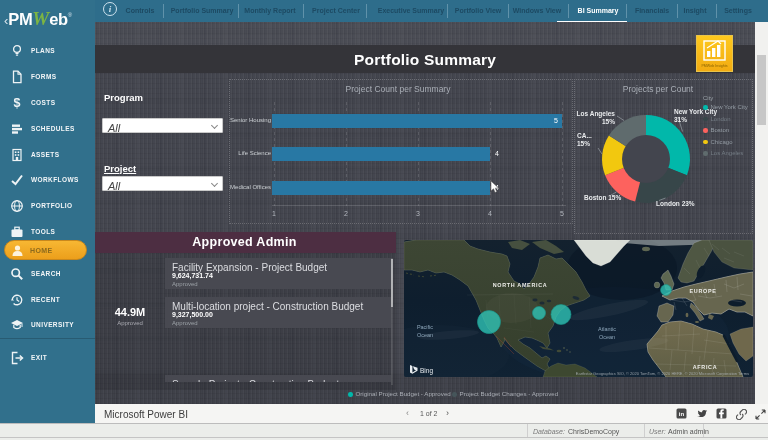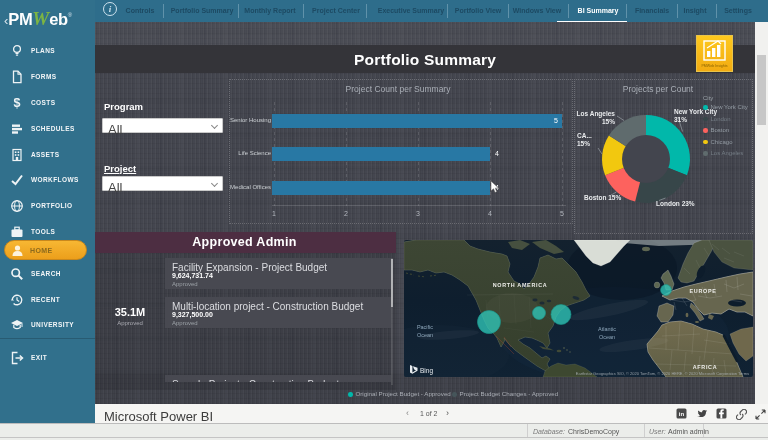--- a/index.html
+++ b/index.html
@@ -16,21 +16,21 @@
   #dash{left:95px;top:22px;width:660px;height:382px;background:#44464f;overflow:hidden;}
   #dash .tex{position:absolute;left:0;top:0;width:660px;height:382px;
      background-image:repeating-linear-gradient(90deg,rgba(255,255,255,.035) 0 1px,rgba(0,0,0,.06) 1px 2px,transparent 2px 4px),
      repeating-linear-gradient(90deg,transparent 0 19px,rgba(0,0,0,.045) 19px 23px,transparent 23px 41px,rgba(255,255,255,.022) 41px 44px),
      repeating-linear-gradient(0deg,rgba(0,0,0,.05) 0 1px,transparent 1px 5px),
      repeating-linear-gradient(0deg,transparent 0 29px,rgba(0,0,0,.03) 29px 34px);}
   #titlebar{left:0;top:23px;width:660px;height:28px;background:#343439;}
   #titlebar .t{position:absolute;left:0;top:5.5px;width:660px;text-align:center;color:#fff;font-size:15.5px;font-weight:bold;letter-spacing:.2px;}
   .flab{position:absolute;left:9px;color:#fff;font-size:9.5px;font-weight:bold;}
   .fsel{position:absolute;left:7px;width:119px;height:13px;background:#fff;border:1px solid #c9c9c9;border-radius:1px;}
-  .fsel .v{position:absolute;left:5px;top:2.5px;font-size:13px;color:#444;}
+  .fsel .v{position:absolute;left:5px;top:2.5px;font-size:11px;color:#444;font-style:italic;}
   .fsel .ch{position:absolute;right:5px;top:3.5px;width:4px;height:4px;border-right:1.1px solid #888;border-bottom:1.1px solid #888;transform:rotate(45deg);}
   .ctitle{position:absolute;transform:translateX(-50%);font-size:8.5px;color:#a9aeb6;white-space:nowrap;}
   .grid{position:absolute;width:1px;background-image:linear-gradient(rgba(255,255,255,.13) 50%,transparent 50%);background-size:1px 6px;}
   .bar{position:absolute;height:14px;background:#2878a4;}
   .blab{position:absolute;width:60px;text-align:right;font-size:6px;color:#ccd0d4;white-space:nowrap;}
   .vlab{position:absolute;font-size:7px;color:#fff;}
   .xlab{position:absolute;transform:translateX(-50%);font-size:7px;color:#b4b8bf;}
   .dlab{position:absolute;font-size:6.5px;font-weight:bold;color:#e9ebed;line-height:8px;white-space:nowrap;}
   .lgi{position:absolute;font-size:6px;color:#939ba3;white-space:nowrap;}
   .lgi .d{display:inline-block;width:4.5px;height:4.5px;border-radius:50%;margin-right:3px;vertical-align:-0.5px;}
@@ -185,21 +185,21 @@
     <div id="yellowtile" class="abs" style="left:601px;top:13px;width:37px;height:37px;background:linear-gradient(#fec91e,#f2ab12);border:1px solid #e9c44a;box-sizing:border-box;">
       <svg width="35" height="35" viewBox="0 0 35 35">
         <rect x="7" y="5" width="21" height="19" fill="none" stroke="#fff" stroke-width="1.4"></rect>
         <rect x="10" y="15" width="3.4" height="6" fill="#fff"></rect>
         <rect x="15" y="12" width="3.4" height="9" fill="#fff"></rect>
         <rect x="20" y="9" width="3.4" height="12" fill="#fff"></rect>
         <path d="M10 12 L21 5 L24 8" stroke="#fff" stroke-width="1.2" fill="none"></path>
         <text x="17.5" y="31" font-size="3.6" fill="#8a6400" text-anchor="middle" font-family="Liberation Sans">PMWeb Insights</text>
       </svg>
     </div>
-    <div class="flab" style="top:79px;">Program</div>
+    <div class="flab" style="top:70px;">Program</div>
     <div class="fsel" style="top:96px;">
         <div class="v">All</div>
         <div class="ch"></div>
       </div>
     <div class="flab" style="top:141px;text-decoration:underline;">Project</div>
     <div class="fsel" style="top:154px;">
         <div class="v">All</div>
         <div class="ch"></div>
       </div>
     <div class="abs" style="left:134px;top:57px;width:342px;height:143px;border:1px dotted rgba(255,255,255,.22);"></div>
@@ -250,21 +250,21 @@
     <div class="lgi" style="left:608px;top:73px;color:#9aa2a8;">City</div>
     <div class="lgi" style="left:608px;top:82px;"><span class="d" style="background:#01b8aa;"></span>New York City</div>
     <div class="lgi" style="left:608px;top:93.5px;color:#747d85;"><span class="d" style="background:#374649;"></span>London</div>
     <div class="lgi" style="left:608px;top:105px;"><span class="d" style="background:#fd625e;"></span>Boston</div>
     <div class="lgi" style="left:608px;top:116.5px;"><span class="d" style="background:#f2c80f;"></span>Chicago</div>
     <div class="lgi" style="left:608px;top:128px;color:#747d85;"><span class="d" style="background:#5f6b6d;"></span>Los Angeles</div>
     <div class="abs" style="left:-2px;top:231px;width:303px;height:137px;background:rgba(0,0,0,.10);"></div>
     <div class="abs" style="left:0px;top:352px;width:660px;height:30px;background:rgba(0,0,0,.07);"></div>
     <div class="abs" style="left:-2px;top:210px;width:303px;height:21px;background:#4d2e42;"></div>
     <div class="abs" style="left:-2px;top:213px;width:303px;text-align:center;color:#fff;font-size:12.5px;font-weight:bold;letter-spacing:.3px;">Approved Admin</div>
-    <div class="abs" style="left:5px;top:284px;width:60px;text-align:center;color:#fff;font-size:11px;font-weight:bold;">35.1M</div>
+    <div class="abs" style="left:5px;top:284px;width:60px;text-align:center;color:#fff;font-size:11px;font-weight:bold;">44.9M</div>
     <div class="abs" style="left:5px;top:298px;width:60px;text-align:center;color:#a9aab1;font-size:6px;">Approved</div>
     <div class="card" style="top:236px;">
       <div class="t1">Facility Expansion - Project Budget</div>
       <div class="t2">9,624,731.74</div>
       <div class="t3">Approved</div>
     </div>
     <div class="card" style="top:275px;">
       <div class="t1">Multi-location project - Construction Budget</div>
       <div class="t2">9,327,500.00</div>
       <div class="t3">Approved</div>
@@ -363,21 +363,21 @@
     </div>
     <div class="lgi" style="left:253px;top:368px;color:#a9adb4;font-size:6.2px;"><span class="d" style="background:#01b8aa;"></span>Original Project Budget - Approved</div>
     <div class="lgi" style="left:357px;top:368px;color:#a9adb4;font-size:6.2px;"><span class="d" style="background:#46555a;"></span>Project Budget Changes - Approved</div>
   </div>
 
   <div id="sbar" class="abs">
       <div class="abs" style="left:2px;top:33px;width:9px;height:70px;background:#c7c7c7;"></div>
     </div>
 
   <div id="footer" class="abs">
-    <div class="abs" style="left:9px;top:5px;font-size:13px;color:#3c3c3c;">Microsoft Power BI</div>
+    <div class="abs" style="left:9px;top:5px;font-size:10px;color:#3c3c3c;">Microsoft Power BI</div>
     <div class="abs" style="left:311px;top:4px;font-size:9px;color:#888;">‹</div>
     <div class="abs" style="left:325px;top:5.5px;font-size:7px;color:#555;">1 of 2</div>
     <div class="abs" style="left:351px;top:4px;font-size:9px;color:#555;">›</div>
     <svg class="abs" style="left:581px;top:4px;" width="11" height="11" viewBox="0 0 11 11">
         <rect x=".5" y=".5" width="10" height="10" rx="1.5" fill="#4a4a4a"></rect>
         <text x="5.5" y="8" font-size="6" fill="#fff" text-anchor="middle" font-family="Liberation Sans" font-weight="bold">in</text>
       </svg>
     <svg class="abs" style="left:601px;top:4px;" width="12" height="11" viewBox="0 0 12 10">
         <path d="M1,8 C2,8.2 3.4,8 4.4,7.2 C3.5,7.1 2.9,6.6 2.6,5.9 L3.5,5.85 C2.6,5.6 2,4.9 1.9,4 L2.8,4.2 C2,3.6 1.8,2.6 2.2,1.9 C3.2,3 4.6,3.7 6.1,3.8 C5.9,2.5 6.9,1.4 8.1,1.4 C8.7,1.4 9.2,1.6 9.6,2 C10.1,1.9 10.5,1.7 10.9,1.5 C10.7,2 10.4,2.4 9.9,2.7 C10.3,2.65 10.7,2.55 11,2.4 C10.8,2.8 10.4,3.2 10,3.5 C10.1,6.5 8,8.5 5.5,8.5 C4,8.5 2.7,8.4 1,8 Z" fill="#444"></path>
       </svg>

